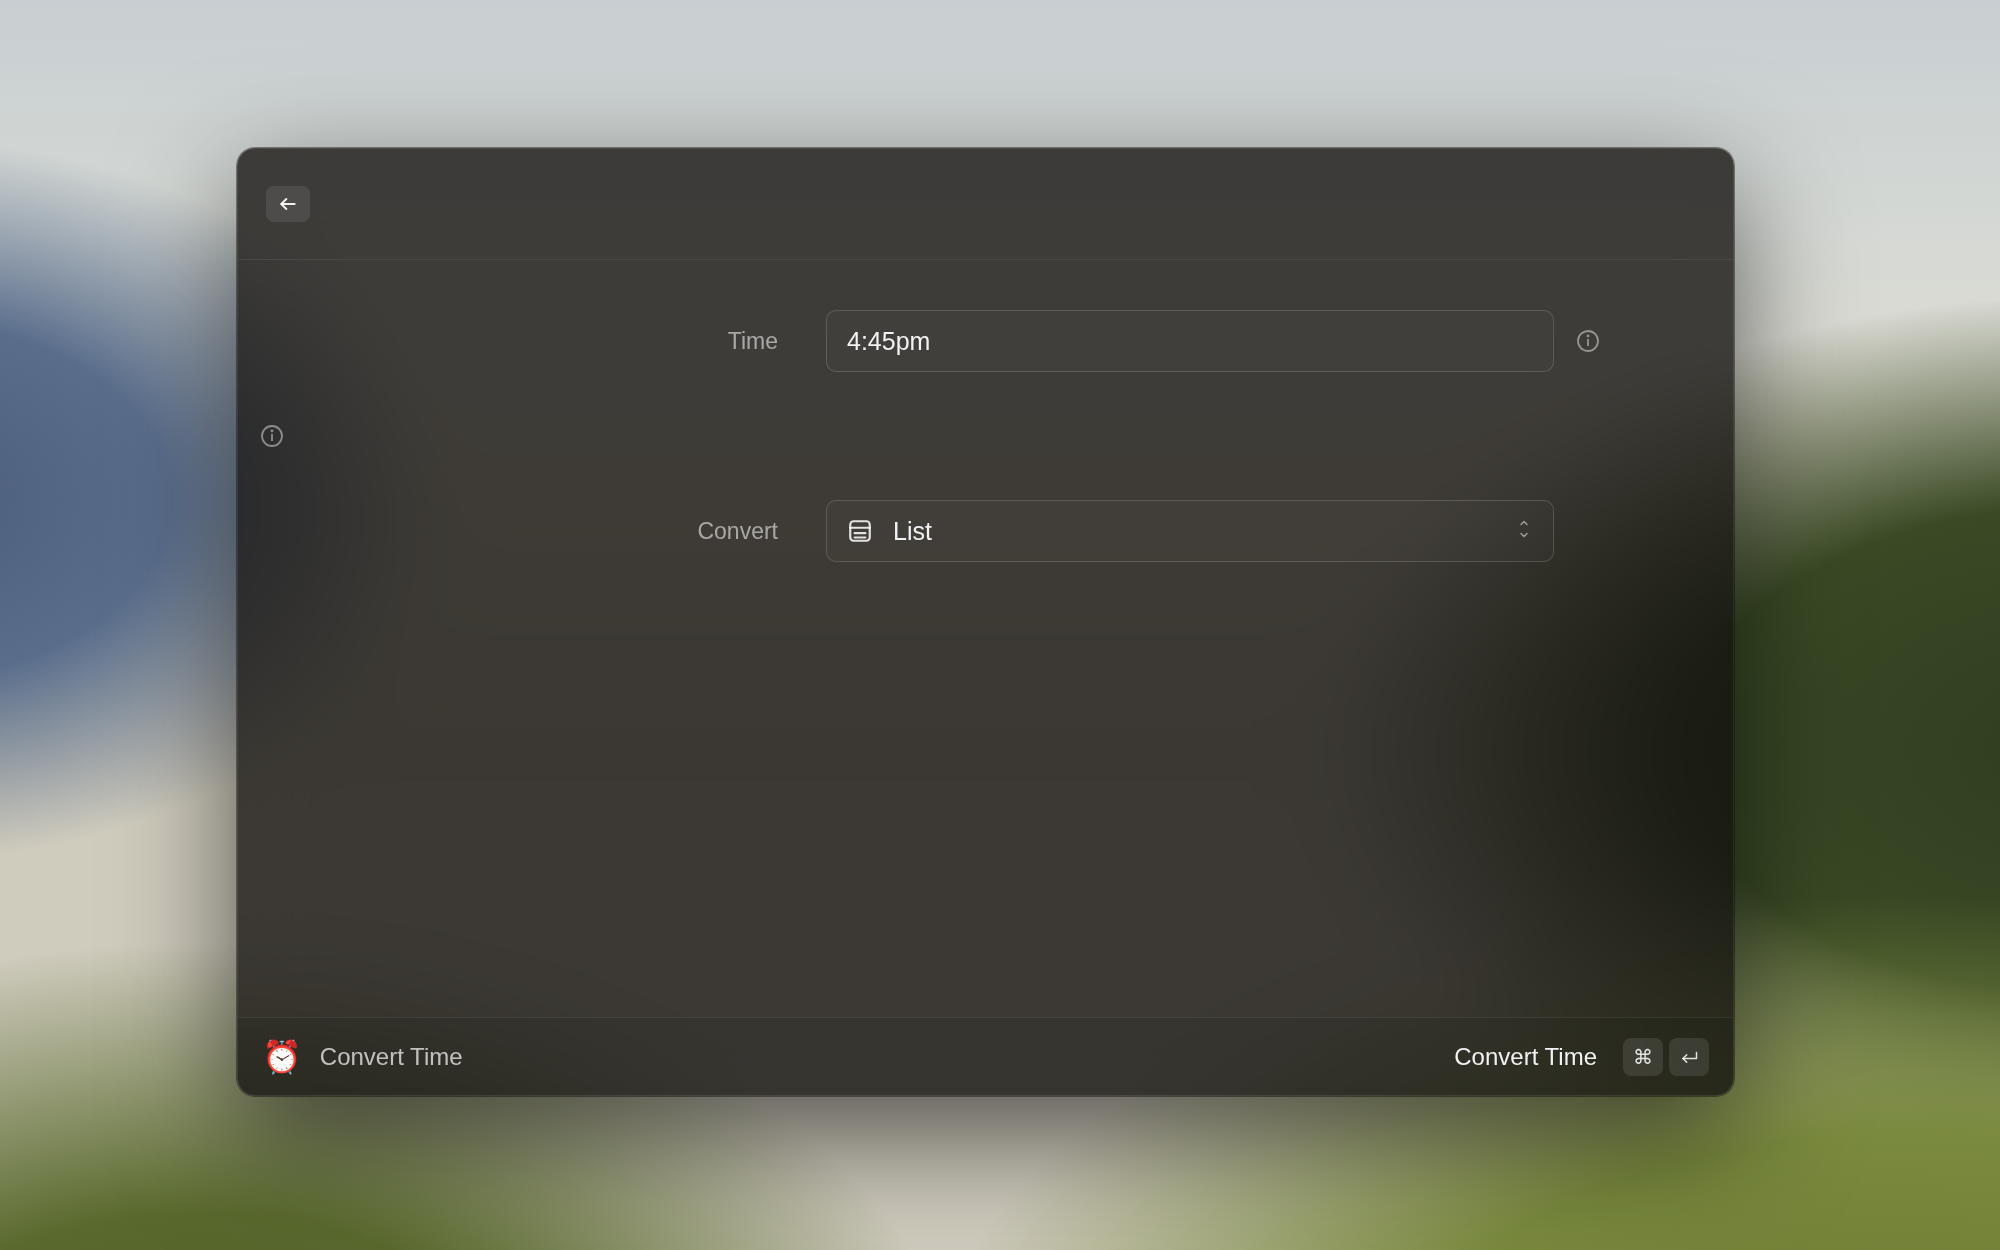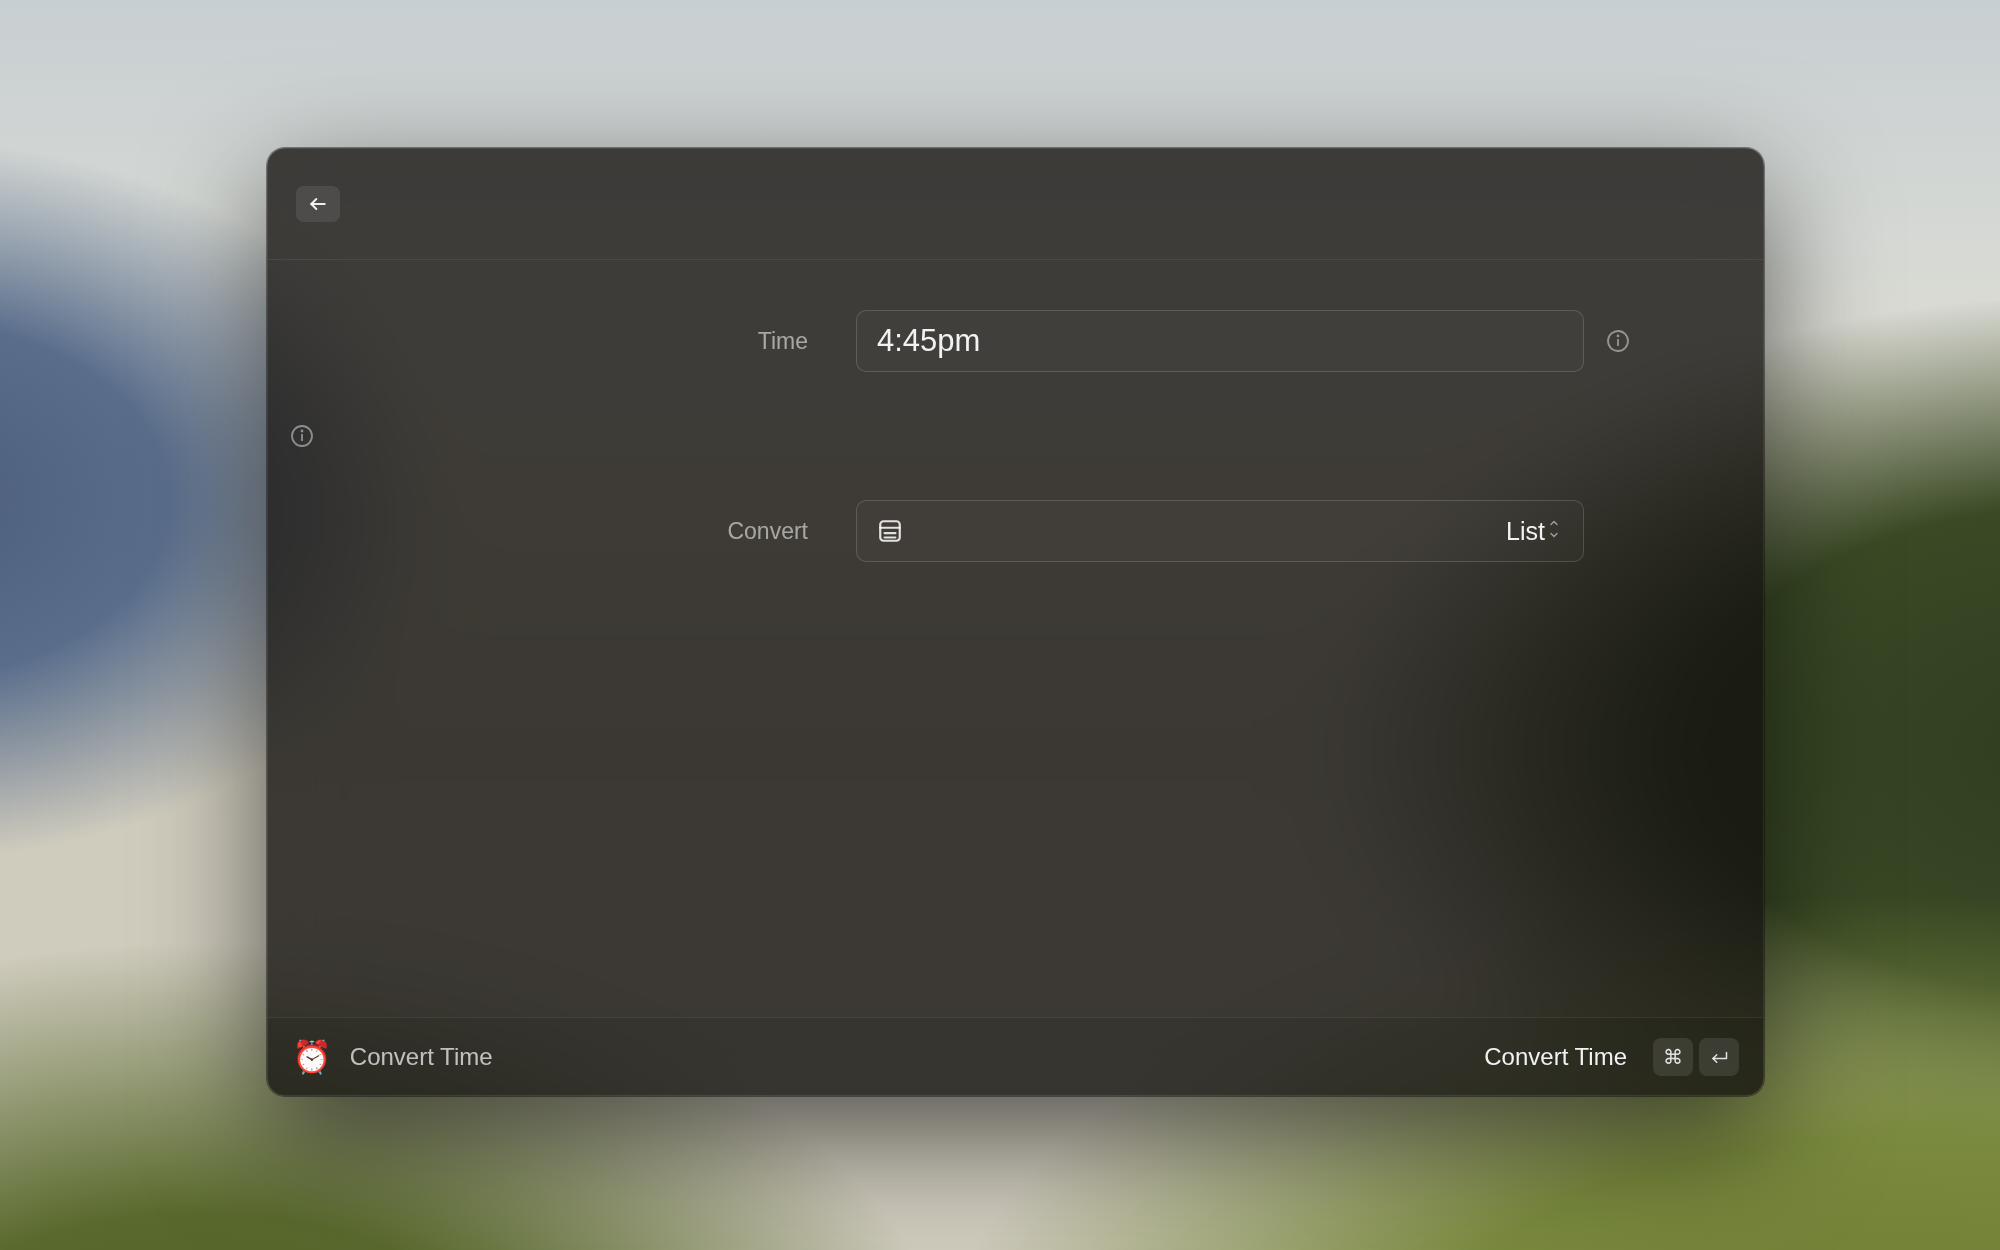--- a/index.html
+++ b/index.html
@@ -27,21 +27,21 @@
       radial-gradient(ellipse 900px 600px at -5% 40%, #4a5c78 0%, #5a6e8c 30%, rgba(0,0,0,0) 60%),
       
       linear-gradient(180deg, rgba(230,225,210,0) 30%, rgba(215,210,195,0.85) 42%, rgba(200,195,180,0.4) 55%, rgba(0,0,0,0) 65%),
       
       linear-gradient(180deg, #c8cfd2 0%, #d6d9d4 20%, #e1ddd0 40%, #cfcbbd 60%);
   }
 
   
   .panel {
     position: absolute;
-    left: 267px;
+    left: 237px;
     top: 148px;
     width: 1497px;
     height: 948px;
     border-radius: 18px;
     background: rgba(18, 16, 13, 0.78);
     backdrop-filter: blur(30px);
     border: 1px solid rgba(255,255,255,0.08);
     box-shadow: 0 40px 120px rgba(0,0,0,0.6), 0 0 0 1px rgba(0,0,0,0.4);
     display: flex;
     flex-direction: column;
@@ -100,21 +100,21 @@
   }
   .input-wrap.focused {
     border-color: rgba(255,255,255,0.45);
     box-shadow: 0 0 0 1px rgba(255,255,255,0.2);
   }
   .text-input {
     background: transparent;
     border: none;
     outline: none;
     color: #f2f2f2;
-    font-size: 31px;
+    font-size: 25px;
     font-weight: 400;
     width: 100%;
     font-family: inherit;
   }
   .text-input::placeholder { color: rgba(255,255,255,0.35); }
 
   .info-icon {
     margin-left: 20px;
     width: 28px;
     height: 28px;
@@ -140,21 +140,20 @@
   .select-icon {
     width: 26px;
     height: 26px;
     margin-right: 20px;
     color: rgba(255,255,255,0.85);
   }
   .select-value {
     color: #f2f2f2;
     font-size: 25px;
     flex: 1;
-    text-align: right;
   }
   .chevron {
     color: rgba(255,255,255,0.5);
   }
 
   
   .panel-footer {
     height: 78px;
     border-top: 1px solid rgba(255,255,255,0.07);
     display: flex;

